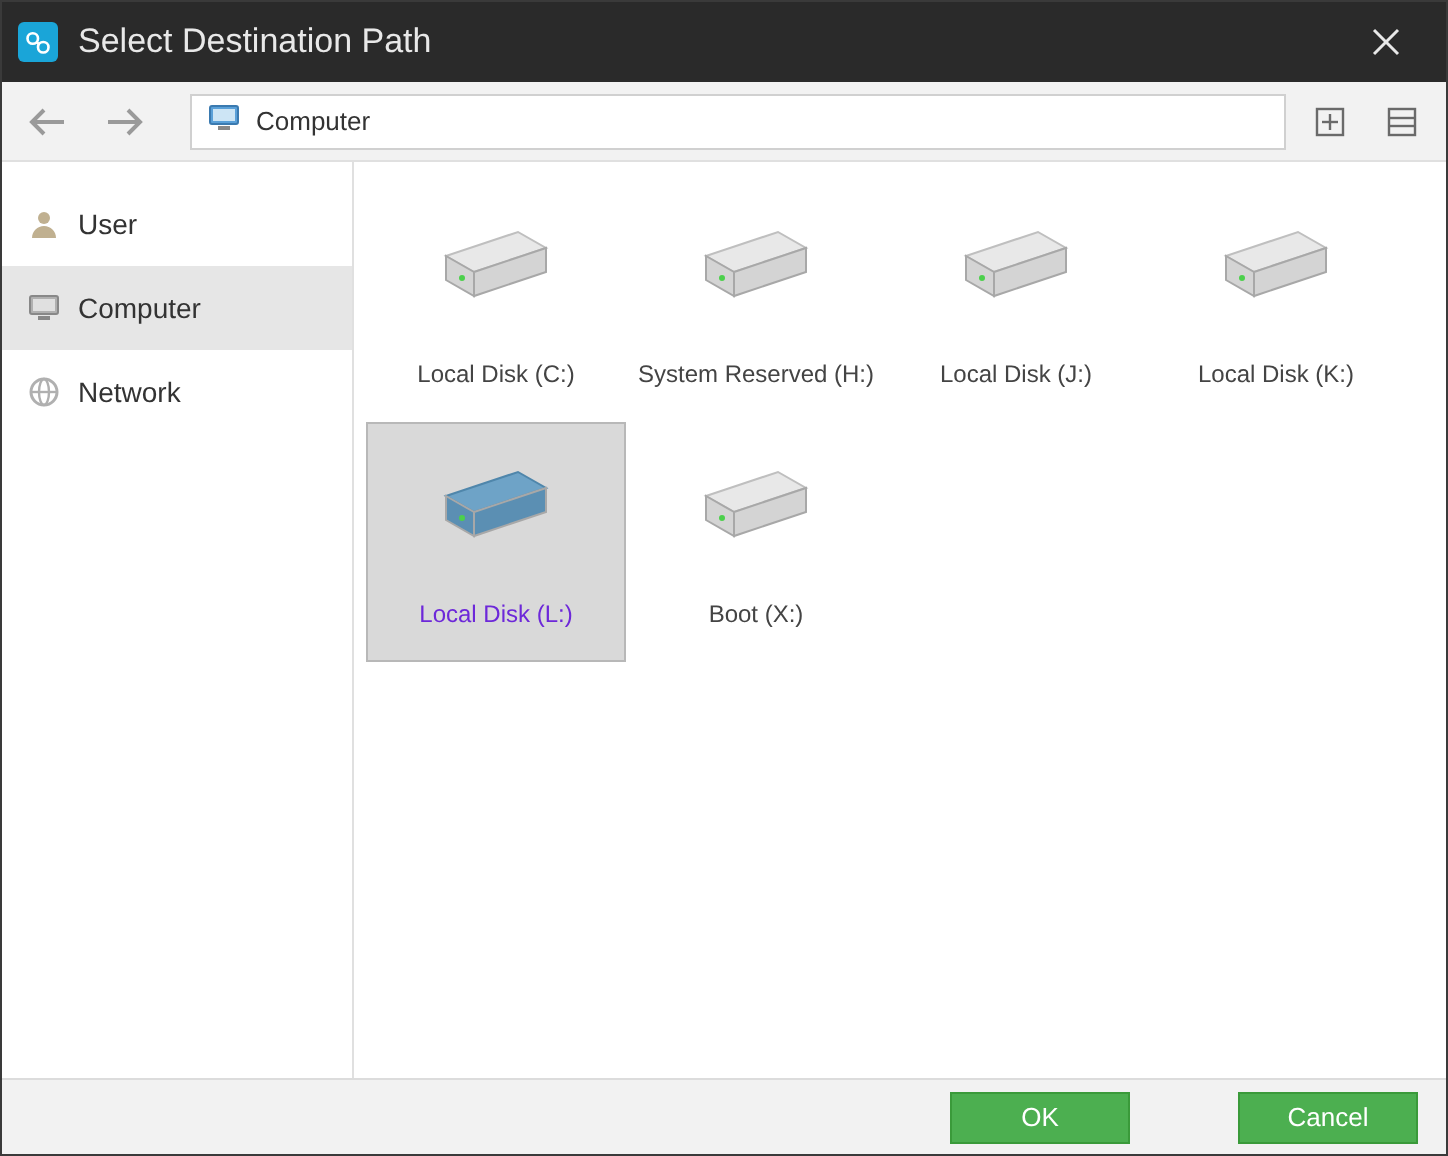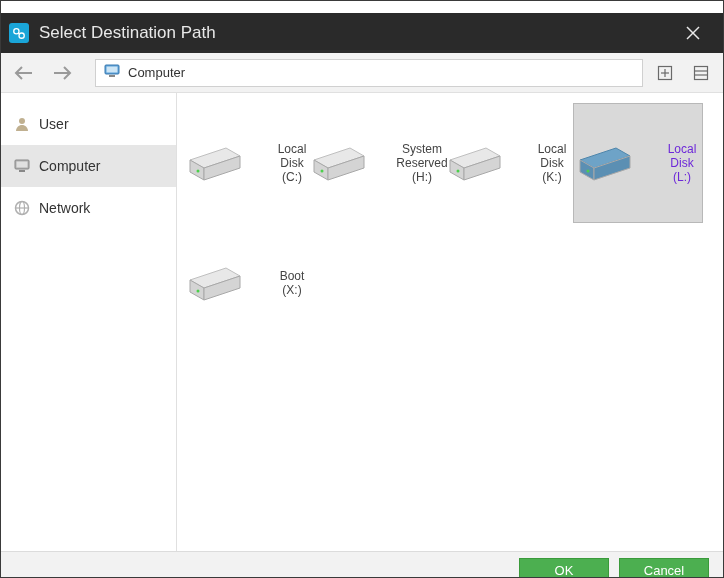--- a/index.html
+++ b/index.html
@@ -1,20 +1,20 @@
 <!DOCTYPE html>
 <html><head>
 <meta charset="utf-8">
 <style>
   * { box-sizing: border-box; font-family: "Segoe UI", Arial, sans-serif; }
   html, body { margin: 0; padding: 0; }
   body { width: 724px; height: 578px; background: #fff; border: 1px solid #3a3a3a; }
 
   
-  .titlebar { height: 40px; background: #2a2a2a; display: flex; align-items: center; padding: 0 10px 0 8px; color: #e8e8e8; margin-top: 12px; }
+  .titlebar { height: 40px; background: #2a2a2a; display: flex; align-items: center; padding: 0 10px 0 8px; color: #e8e8e8; }
   .titlebar .app-icon { width: 20px; height: 20px; background: #1aa5d8; border-radius: 3px; display: flex; align-items: center; justify-content: center; margin-right: 10px; }
   .titlebar .app-icon svg { width: 14px; height: 14px; }
   .titlebar .title { font-size: 17px; font-weight: 300; flex: 1; }
   .titlebar .close { width: 40px; height: 40px; display: flex; align-items: center; justify-content: center; cursor: pointer; }
   .titlebar .close svg { width: 14px; height: 14px; stroke: #e8e8e8; stroke-width: 1.5; }
 
   
   .toolbar { height: 40px; background: #f2f2f2; border-bottom: 1px solid #e0e0e0; display: flex; align-items: center; padding: 0 8px; gap: 8px; }
   .navbtn { width: 30px; height: 30px; display: flex; align-items: center; justify-content: center; cursor: pointer; }
   .navbtn svg { stroke: #9a9a9a; stroke-width: 2; fill: none; }
@@ -24,29 +24,29 @@
   .tb-action svg { stroke: #6a6a6a; fill: none; stroke-width: 1.2; }
 
   
   .body { display: flex; height: 458px; }
   .sidebar { width: 176px; border-right: 1px solid #e0e0e0; background: #fff; padding-top: 10px; }
   .side-item { height: 42px; display: flex; align-items: center; padding: 0 12px; gap: 8px; font-size: 14px; color: #333; cursor: pointer; }
   .side-item.sel { background: #e6e6e6; }
   .side-item .si-icon { width: 18px; display: flex; align-items: center; justify-content: center; }
 
   .content { flex: 1; padding: 10px 6px; display: flex; flex-wrap: wrap; align-content: flex-start; }
-  .drive { width: 130px; height: 120px; display: flex; flex-direction: row; align-items: center; justify-content: center; gap: 26px; border: 1px solid transparent; cursor: pointer; }
+  .drive { width: 130px; height: 120px; display: flex; flex-direction: column; align-items: center; justify-content: center; gap: 26px; border: 1px solid transparent; cursor: pointer; }
   .drive.sel { background: #d9d9d9; border-color: #b8b8b8; }
   .drive.sel .dlabel { color: #6d28d9; }
   .dlabel { font-size: 12px; color: #444; text-align: center; }
   .disk-icon { width: 62px; height: 46px; position: relative; }
 
   
   .footer { height: 38px; background: #f2f2f2; border-top: 1px solid #dcdcdc; display: flex; align-items: center; justify-content: flex-end; padding: 0 14px; gap: 10px; }
-  .btn { min-width: 90px; height: 26px; border: 1px solid #3a9a3a; background: #4CAF50; color: #fff; font-size: 13px; display: flex; align-items: center; justify-content: center; cursor: pointer; }
+  .btn { min-width: 90px; height: 26px; border: 1px solid #3a9a3a; background: #4CAF50; color: #fff; font-size: 13px; display: flex; align-items: center; justify-content: center; cursor: pointer; margin-left: 44px; }
 </style>
 </head>
 <body>
 
 <div class="titlebar">
   <div class="app-icon">
     <svg viewBox="0 0 16 16">
         <circle cx="5" cy="6" r="3" fill="none" stroke="#fff" stroke-width="1.5"></circle>
         <circle cx="11" cy="11" r="3" fill="none" stroke="#fff" stroke-width="1.5"></circle>
         <line x1="7" y1="8" x2="9" y2="9.5" stroke="#fff" stroke-width="1.5"></line>
@@ -159,20 +159,29 @@
   </svg></div>
     <div class="dlabel">System Reserved (H:)</div>
       </div>
       <div class="drive">
     <div class="disk-icon"><svg viewBox="0 0 62 46" width="62" height="46">
     <polygon points="6,20 42,8 56,16 20,28" fill="#e8e8e8" stroke="#bfbfbf" stroke-width="1"></polygon>
     <polygon points="6,20 20,28 20,40 6,32" fill="#d4d4d4" stroke="#a8a8a8" stroke-width="1"></polygon>
     <polygon points="20,28 56,16 56,28 20,40" fill="#d4d4d4" stroke="#a8a8a8" stroke-width="1"></polygon>
     <circle cx="14" cy="31" r="1.5" fill="#4cd04c"></circle>
   </svg></div>
+    <div class="dlabel">Local Disk (J:)</div>
+      </div>
+      <div class="drive">
+    <div class="disk-icon"><svg viewBox="0 0 62 46" width="62" height="46">
+    <polygon points="6,20 42,8 56,16 20,28" fill="#e8e8e8" stroke="#bfbfbf" stroke-width="1"></polygon>
+    <polygon points="6,20 20,28 20,40 6,32" fill="#d4d4d4" stroke="#a8a8a8" stroke-width="1"></polygon>
+    <polygon points="20,28 56,16 56,28 20,40" fill="#d4d4d4" stroke="#a8a8a8" stroke-width="1"></polygon>
+    <circle cx="14" cy="31" r="1.5" fill="#4cd04c"></circle>
+  </svg></div>
     <div class="dlabel">Local Disk (K:)</div>
       </div>
       <div class="drive sel">
     <div class="disk-icon"><svg viewBox="0 0 62 46" width="62" height="46">
     <polygon points="6,20 42,8 56,16 20,28" fill="#6ea3c7" stroke="#4f86ab" stroke-width="1"></polygon>
     <polygon points="6,20 20,28 20,40 6,32" fill="#5b8fb3" stroke="#a8a8a8" stroke-width="1"></polygon>
     <polygon points="20,28 56,16 56,28 20,40" fill="#5b8fb3" stroke="#a8a8a8" stroke-width="1"></polygon>
     <circle cx="14" cy="31" r="1.5" fill="#4cd04c"></circle>
   </svg></div>
     <div class="dlabel">Local Disk (L:)</div>

